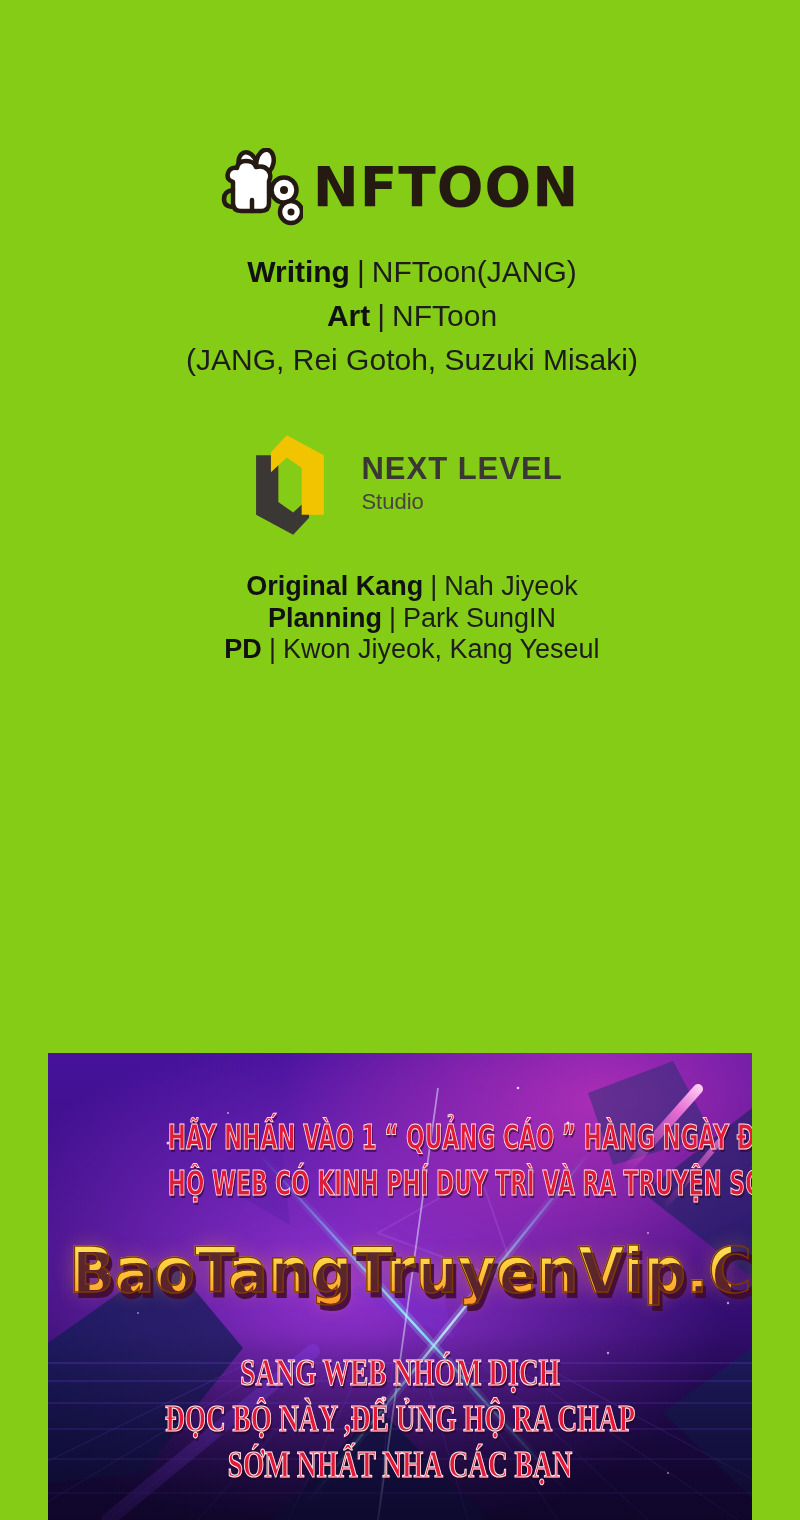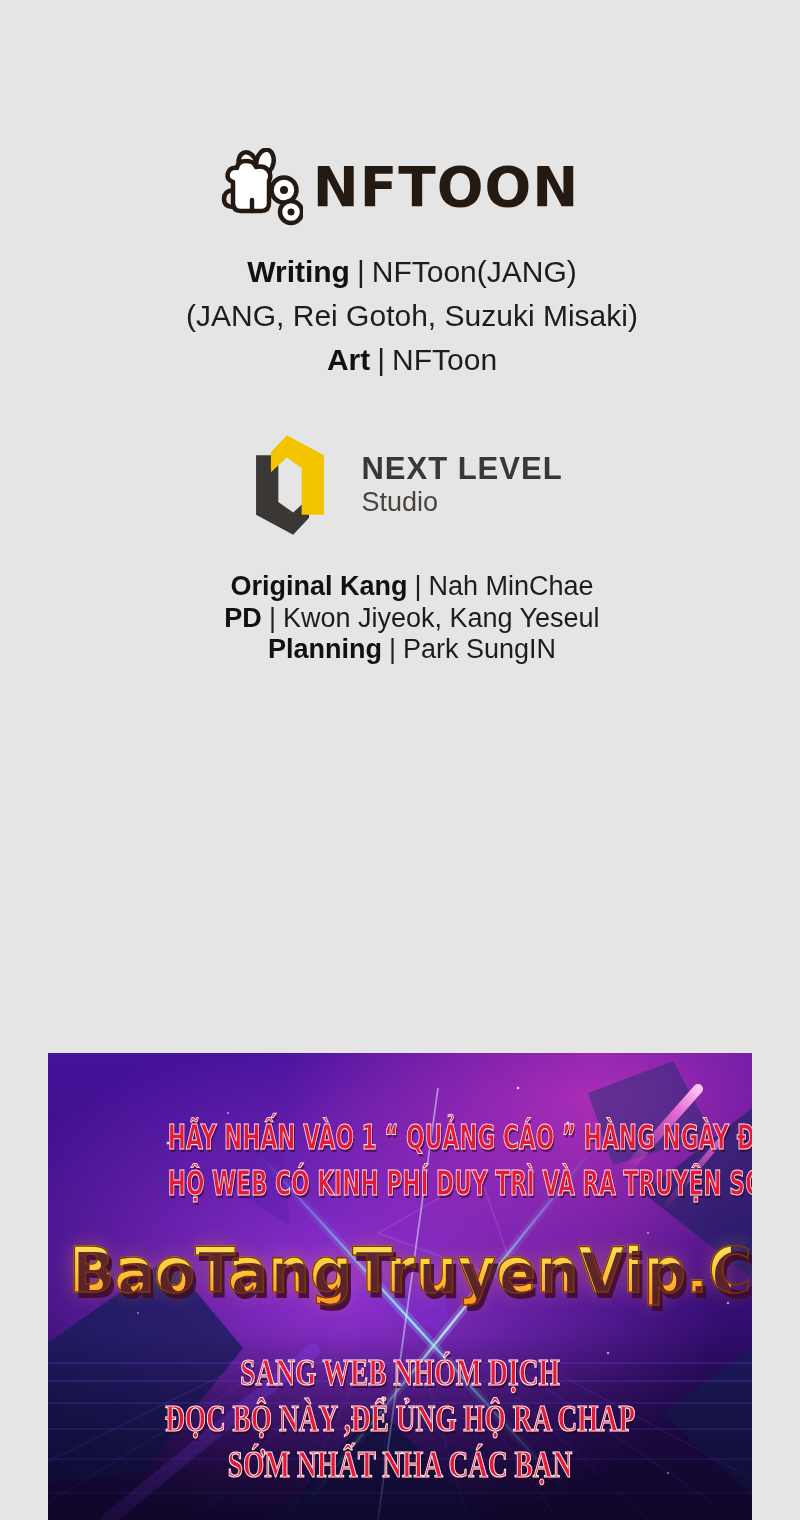--- a/index.html
+++ b/index.html
@@ -1,34 +1,34 @@
 <!DOCTYPE html>
 <html><head>
 <meta charset="utf-8">
 <style>
   html,body{margin:0;padding:0;background:#fff;}
   body{width:800px;font-family:"Liberation Sans",sans-serif;}
-  .page{position:relative;width:800px;height:1520px;background:#e5e5e5;overflow:hidden;}
+  .page{position:relative;width:800px;height:1520px;background:#84cc16;overflow:hidden;}
 
   
   .nftoon-logo{position:absolute;top:148px;left:0;right:0;display:flex;justify-content:center;align-items:center;gap:10px;}
   .nftoon-wordmark{font-size:55px;font-weight:bold;letter-spacing:1px;color:#241a12;font-family:"DejaVu Sans",sans-serif;}
 
   .credits{position:absolute;left:0;right:0;text-align:center;color:#1d1d1d;}
   .credits p{margin:0;padding-left:24px;}
   .credits-lg{top:250px;font-size:30px;line-height:44px;}
   .credits-md{top:571px;font-size:27px;line-height:31.5px;}
   .credits b{font-weight:bold;color:#111;}
   .sep{margin:0 7px;color:#1d1d1d;}
 
   
   .nl-logo{position:absolute;top:432px;left:0;right:0;display:flex;justify-content:center;align-items:center;gap:18px;}
   .nl-text{text-align:left;}
   .nl-name1{font-size:31px;font-weight:bold;letter-spacing:1px;color:#3b3734;line-height:34px;}
-  .nl-name2{font-size:27px;font-weight:400;color:#4a4441;line-height:32px;}
+  .nl-name2{font-size:22px;font-weight:400;color:#4a4441;line-height:32px;}
 
   
   .banner{position:absolute;top:1053px;left:48px;width:704px;height:467px;overflow:hidden;cursor:pointer;background:#2a0b52;}
   .banner-bg{position:absolute;top:0;left:0;width:704px;height:467px;display:block;}
   .b-text{position:absolute;left:0;right:0;text-align:center;font-family:"DejaVu Sans",sans-serif;font-weight:bold;}
   .b-top{top:62px;}
   .b-top div{font-size:33px;line-height:46px;white-space:nowrap;transform:scaleX(.66);
     color:#e01a38;-webkit-text-stroke:1.1px #ffdfe3;
     text-shadow:2px 3px 0 rgba(50,0,28,.55);}
   .b-site{top:178px;font-size:63px;line-height:80px;white-space:nowrap;transform:scaleX(.94);
@@ -60,46 +60,46 @@
         <circle cx="70" cy="64" r="3.5" fill="#241a12" stroke="none"></circle>
       </g>
     </svg>
     <span class="nftoon-wordmark">NFTOON</span>
   </div>
 
   <div class="credits credits-lg">
     <p>
       <b>Writing</b><span class="sep">|</span><span>NFToon(JANG)</span>
     </p>
+    <p>
+      <b>Art</b><span class="sep">|</span><span>NFToon</span>
+    </p>
     <p>(JANG, Rei Gotoh, Suzuki Misaki)</p>
-    <p>
-      <b>Art</b><span class="sep">|</span><span>NFToon</span>
-    </p>
   </div>
 
   <div class="nl-logo">
     <svg width="106" height="106" viewBox="0 0 100 100">
       <path d="M53 97 L18 78 L18 22 L39 22 L39 66 L53 76 L68 62 L68 81 Z" fill="#3b3734"></path>
       <path d="M47 3 L82 22 L82 78 L61 78 L61 34 L47 24 L32 38 L32 19 Z" fill="#f2c400"></path>
     </svg>
     <div class="nl-text">
       <div class="nl-name1">NEXT LEVEL</div>
       <div class="nl-name2">Studio</div>
     </div>
   </div>
 
   <div class="credits credits-md">
     <p>
-      <b>Original Kang</b><span class="sep">|</span><span>Nah MinChae</span>
+      <b>Original Kang</b><span class="sep">|</span><span>Nah Jiyeok</span>
+    </p>
+    <p>
+      <b>Planning</b><span class="sep">|</span><span>Park SungIN</span>
     </p>
     <p>
       <b>PD</b><span class="sep">|</span><span>Kwon Jiyeok, Kang Yeseul</span>
-    </p>
-    <p>
-      <b>Planning</b><span class="sep">|</span><span>Park SungIN</span>
     </p>
   </div>
 
   <div class="banner">
     <svg class="banner-bg" viewBox="0 0 704 467">
       <defs>
         <linearGradient id="bgG" x1="0" y1="0" x2="0" y2="1">
           <stop offset="0" stop-color="#45129a"></stop>
           <stop offset=".45" stop-color="#3a0f7e"></stop>
           <stop offset="1" stop-color="#160838"></stop>

